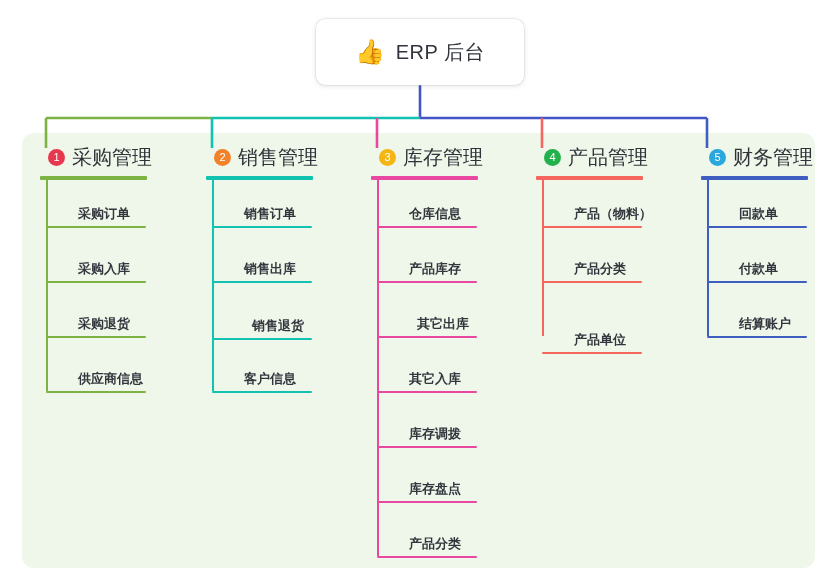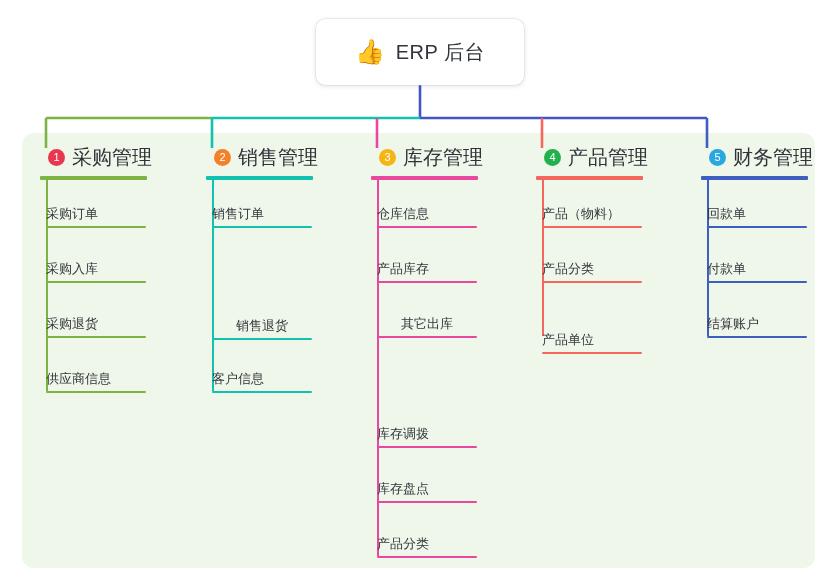--- a/index.html
+++ b/index.html
@@ -121,22 +121,23 @@
   
   .leaf {
     position: absolute;
     left: 16px;
     width: 100px;
   }
   .leaf-label {
     font-size: 13px;
     color: #33363d;
     white-space: nowrap;
-    padding-left: 0;
+    padding-left: 32px;
     line-height: 17px;
+    font-weight: bold;
   }
   .leaf-rule {
     height: 2px;
     width: 100px;
     margin-top: 4px;
     border-radius: 1px;
   }
 </style>
 </head>
 <body>
@@ -191,20 +192,24 @@
         <div class="col-head">
           <span class="badge" style="background: rgb(242, 130, 42);">2</span>
           <span class="col-title">销售管理</span>
         </div>
         <div class="col-rule" style="background: rgb(18, 194, 176);"></div>
         <div class="trunk" style="background: rgb(18, 194, 176); height: 211px;"></div>
         <div class="leaf" style="top: 60px;">
           <div class="leaf-label">销售订单</div>
           <div class="leaf-rule" style="background: rgb(18, 194, 176);"></div>
         </div>
+        <div class="leaf" style="top: 115px;">
+          <div class="leaf-label">销售出库</div>
+          <div class="leaf-rule" style="background: rgb(18, 194, 176);"></div>
+        </div>
         <div class="leaf" style="top: 172px; text-align: center;">
           <div class="leaf-label">销售退货</div>
           <div class="leaf-rule" style="background: rgb(18, 194, 176);"></div>
         </div>
         <div class="leaf" style="top: 225px;">
           <div class="leaf-label">客户信息</div>
           <div class="leaf-rule" style="background: rgb(18, 194, 176);"></div>
         </div>
       </div>
       <div class="column" style="left: 361px;">
@@ -217,20 +222,24 @@
         <div class="leaf" style="top: 60px;">
           <div class="leaf-label">仓库信息</div>
           <div class="leaf-rule" style="background: rgb(232, 72, 159);"></div>
         </div>
         <div class="leaf" style="top: 115px;">
           <div class="leaf-label">产品库存</div>
           <div class="leaf-rule" style="background: rgb(232, 72, 159);"></div>
         </div>
         <div class="leaf" style="top: 170px; text-align: center;">
           <div class="leaf-label">其它出库</div>
+          <div class="leaf-rule" style="background: rgb(232, 72, 159);"></div>
+        </div>
+        <div class="leaf" style="top: 225px;">
+          <div class="leaf-label">其它入库</div>
           <div class="leaf-rule" style="background: rgb(232, 72, 159);"></div>
         </div>
         <div class="leaf" style="top: 280px;">
           <div class="leaf-label">库存调拨</div>
           <div class="leaf-rule" style="background: rgb(232, 72, 159);"></div>
         </div>
         <div class="leaf" style="top: 335px;">
           <div class="leaf-label">库存盘点</div>
           <div class="leaf-rule" style="background: rgb(232, 72, 159);"></div>
         </div>

